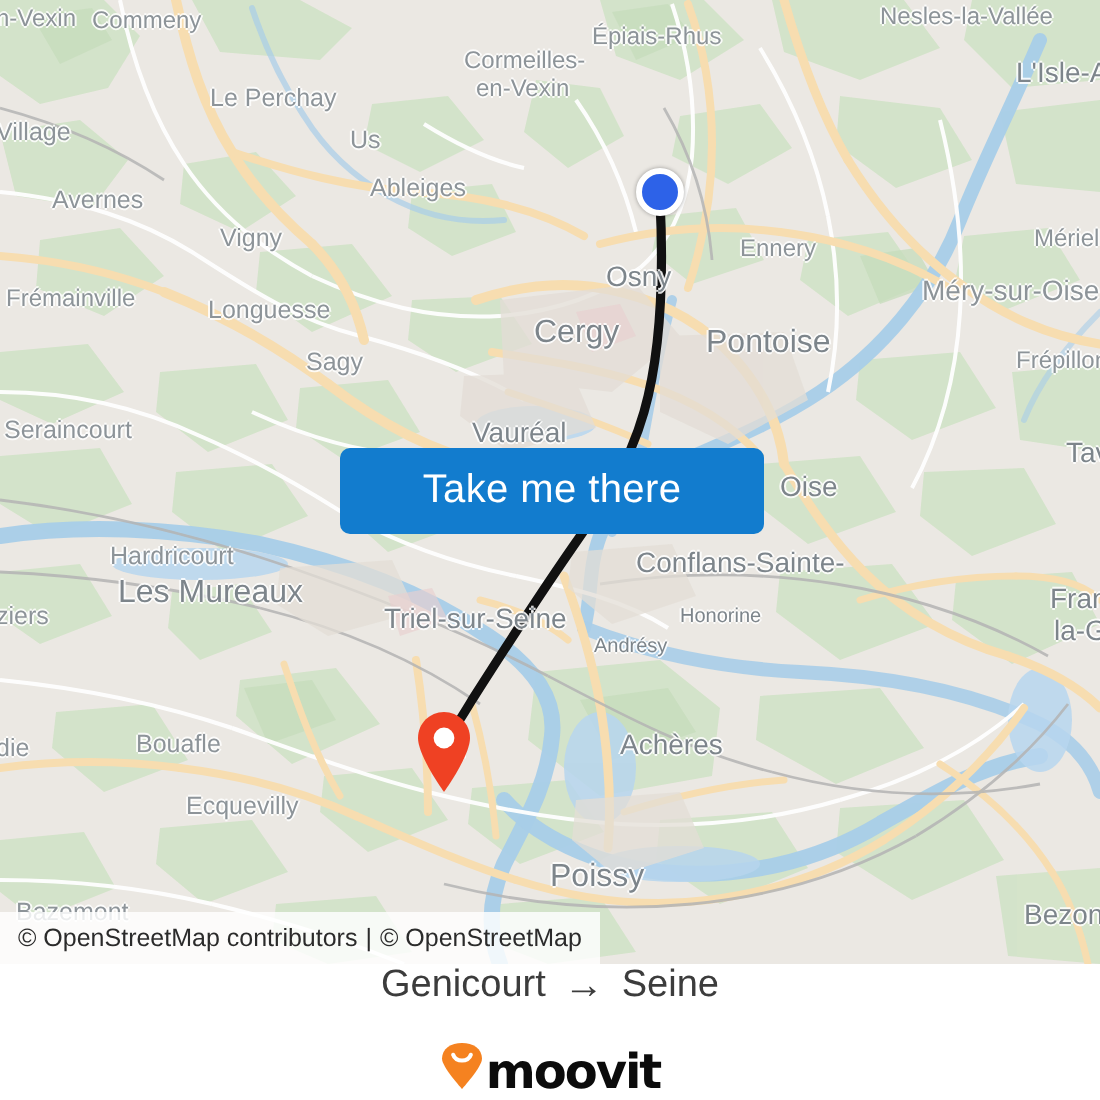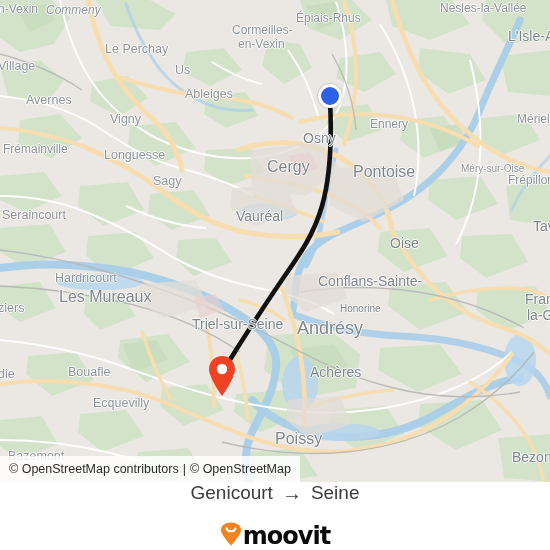--- a/index.html
+++ b/index.html
@@ -373,74 +373,75 @@
         <path d="M330,100
                  C332,140 330,178 322,206
                  C314,234 300,254 286,274
                  C268,300 250,328 236,350
                  C230,360 226,366 223,370" stroke="#111111" stroke-width="4.6" fill="none" stroke-linecap="round"></path>
       </g>
     </svg>
 
     <div id="map-labels">
         <div class="map-label " style="left: -2px; top: 3px; font-size: 12px;">n-Vexin</div>
-        <div class="map-label " style="left: 46px; top: 4px; font-size: 12px; font-style: italic;">Commeny</div>
+        <div class="map-label " style="left: 46px; top: 4px; font-size: 12px;">Commeny</div>
         <div class="map-label " style="left: 296px; top: 12px; font-size: 12px;">Épiais-Rhus</div>
         <div class="map-label " style="left: 440px; top: 2px; font-size: 12px;">Nesles-la-Vallée</div>
         <div class="map-label " style="left: 105px; top: 43px; font-size: 12.5px;">Le Perchay</div>
         <div class="map-label " style="left: 232px; top: 24px; font-size: 12px;">Cormeilles-</div>
         <div class="map-label " style="left: 238px; top: 38px; font-size: 12px;">en-Vexin</div>
         <div class="map-label city" style="left: 508px; top: 29px; font-size: 14px;">L'Isle-A</div>
         <div class="map-label " style="left: -2px; top: 60px; font-size: 12.5px;">Village</div>
         <div class="map-label " style="left: 175px; top: 64px; font-size: 12.5px;">Us</div>
         <div class="map-label " style="left: 185px; top: 88px; font-size: 12.5px;">Ableiges</div>
         <div class="map-label " style="left: 26px; top: 94px; font-size: 12.5px;">Avernes</div>
         <div class="map-label " style="left: 110px; top: 113px; font-size: 12.5px;">Vigny</div>
         <div class="map-label " style="left: 370px; top: 118px; font-size: 12px;">Ennery</div>
         <div class="map-label " style="left: 517px; top: 113px; font-size: 12px;">Mériel</div>
         <div class="map-label city" style="left: 303px; top: 131px; font-size: 14px;">Osny</div>
         <div class="map-label " style="left: 3px; top: 143px; font-size: 12px;">Frémainville</div>
         <div class="map-label " style="left: 104px; top: 149px; font-size: 12.5px;">Longuesse</div>
         <div class="map-label city" style="left: 267px; top: 159px; font-size: 16px;">Cergy</div>
         <div class="map-label city" style="left: 353px; top: 164px; font-size: 16px;">Pontoise</div>
-        <div class="map-label " style="left: 461px; top: 164px; font-size: 10px;">Méry-sur-Oise</div>
+        <div class="map-label " style="left: 461px; top: 138px; font-size: 14px;">Méry-sur-Oise</div>
         <div class="map-label " style="left: 153px; top: 175px; font-size: 12.5px;">Sagy</div>
         <div class="map-label " style="left: 508px; top: 174px; font-size: 12px;">Frépillon</div>
         <div class="map-label " style="left: 2px; top: 209px; font-size: 12.5px;">Seraincourt</div>
         <div class="map-label city" style="left: 236px; top: 209px; font-size: 14px;">Vauréal</div>
         <div class="map-label city" style="left: 533px; top: 219px; font-size: 14px;">Tav</div>
         <div class="map-label city" style="left: 390px; top: 236px; font-size: 14px;">Oise</div>
         <div class="map-label " style="left: 55px; top: 272px; font-size: 12.5px;">Hardricourt</div>
         <div class="map-label city" style="left: 318px; top: 274px; font-size: 14px;">Conflans-Sainte-</div>
         <div class="map-label city" style="left: 59px; top: 289px; font-size: 16px;">Les Mureaux</div>
         <div class="map-label city" style="left: 340px; top: 292px; font-size: 10px; margin-top: 12px;">Honorine</div>
         <div class="map-label city" style="left: 525px; top: 292px; font-size: 14px;">Fran</div>
         <div class="map-label " style="left: -2px; top: 302px; font-size: 12.5px;">ziers</div>
         <div class="map-label city" style="left: 527px; top: 308px; font-size: 14px;">la-G</div>
-        <div class="map-label city" style="left: 192px; top: 317px; font-size: 14px;">Triel-sur-Seine</div>
-        <div class="map-label city" style="left: 297px; top: 319px; font-size: 18px;">Andrésy</div>
+        <div class="map-label city" style="left: 192px; top: 302px; font-size: 14px;">Triel-sur-Seine</div>
+        <div class="map-label city" style="left: 297px; top: 319px; font-size: 10px;">Andrésy</div>
         <div class="map-label " style="left: 68px; top: 366px; font-size: 12.5px;">Bouafle</div>
         <div class="map-label city" style="left: 310px; top: 365px; font-size: 14px;">Achères</div>
         <div class="map-label " style="left: -2px; top: 368px; font-size: 12.5px;">die</div>
         <div class="map-label " style="left: 93px; top: 397px; font-size: 12.5px;">Ecquevilly</div>
         <div class="map-label " style="left: 8px; top: 450px; font-size: 12.5px;">Bazemont</div>
         <div class="map-label city" style="left: 275px; top: 431px; font-size: 16px;">Poissy</div>
         <div class="map-label city" style="left: 512px; top: 450px; font-size: 14px;">Bezon</div>
         <div class="map-label water" style="left: 224px; top: 380px; font-size: 11px; transform: rotate(-90deg); transform-origin: left top;">La</div>
       </div>
 
     <div id="origin-marker" style="left: 318px; top: 84px; background: rgb(45, 98, 232);"></div>
 
     <div id="dest-marker" style="left: 207px; top: 355px;">
       <svg width="30" height="42" viewBox="0 0 30 42">
         <path d="M15,41 C15,41 28,23 28,14 C28,6.8 22.2,1 15,1 C7.8,1 2,6.8 2,14 C2,23 15,41 15,41 Z" fill="#ef4123"></path>
         <circle cx="15" cy="14" r="5.2" fill="#ffffff"></circle>
       </svg>
     </div>
 
+    <button id="take-me-there">Take me there</button>
 
     <div id="attribution">
       <span>© OpenStreetMap contributors</span>
       <span class="attr-sep">|</span>
       <span>© OpenStreetMap</span>
     </div>
   </div>
 
   <div id="footer">
     <div id="route-summary">

